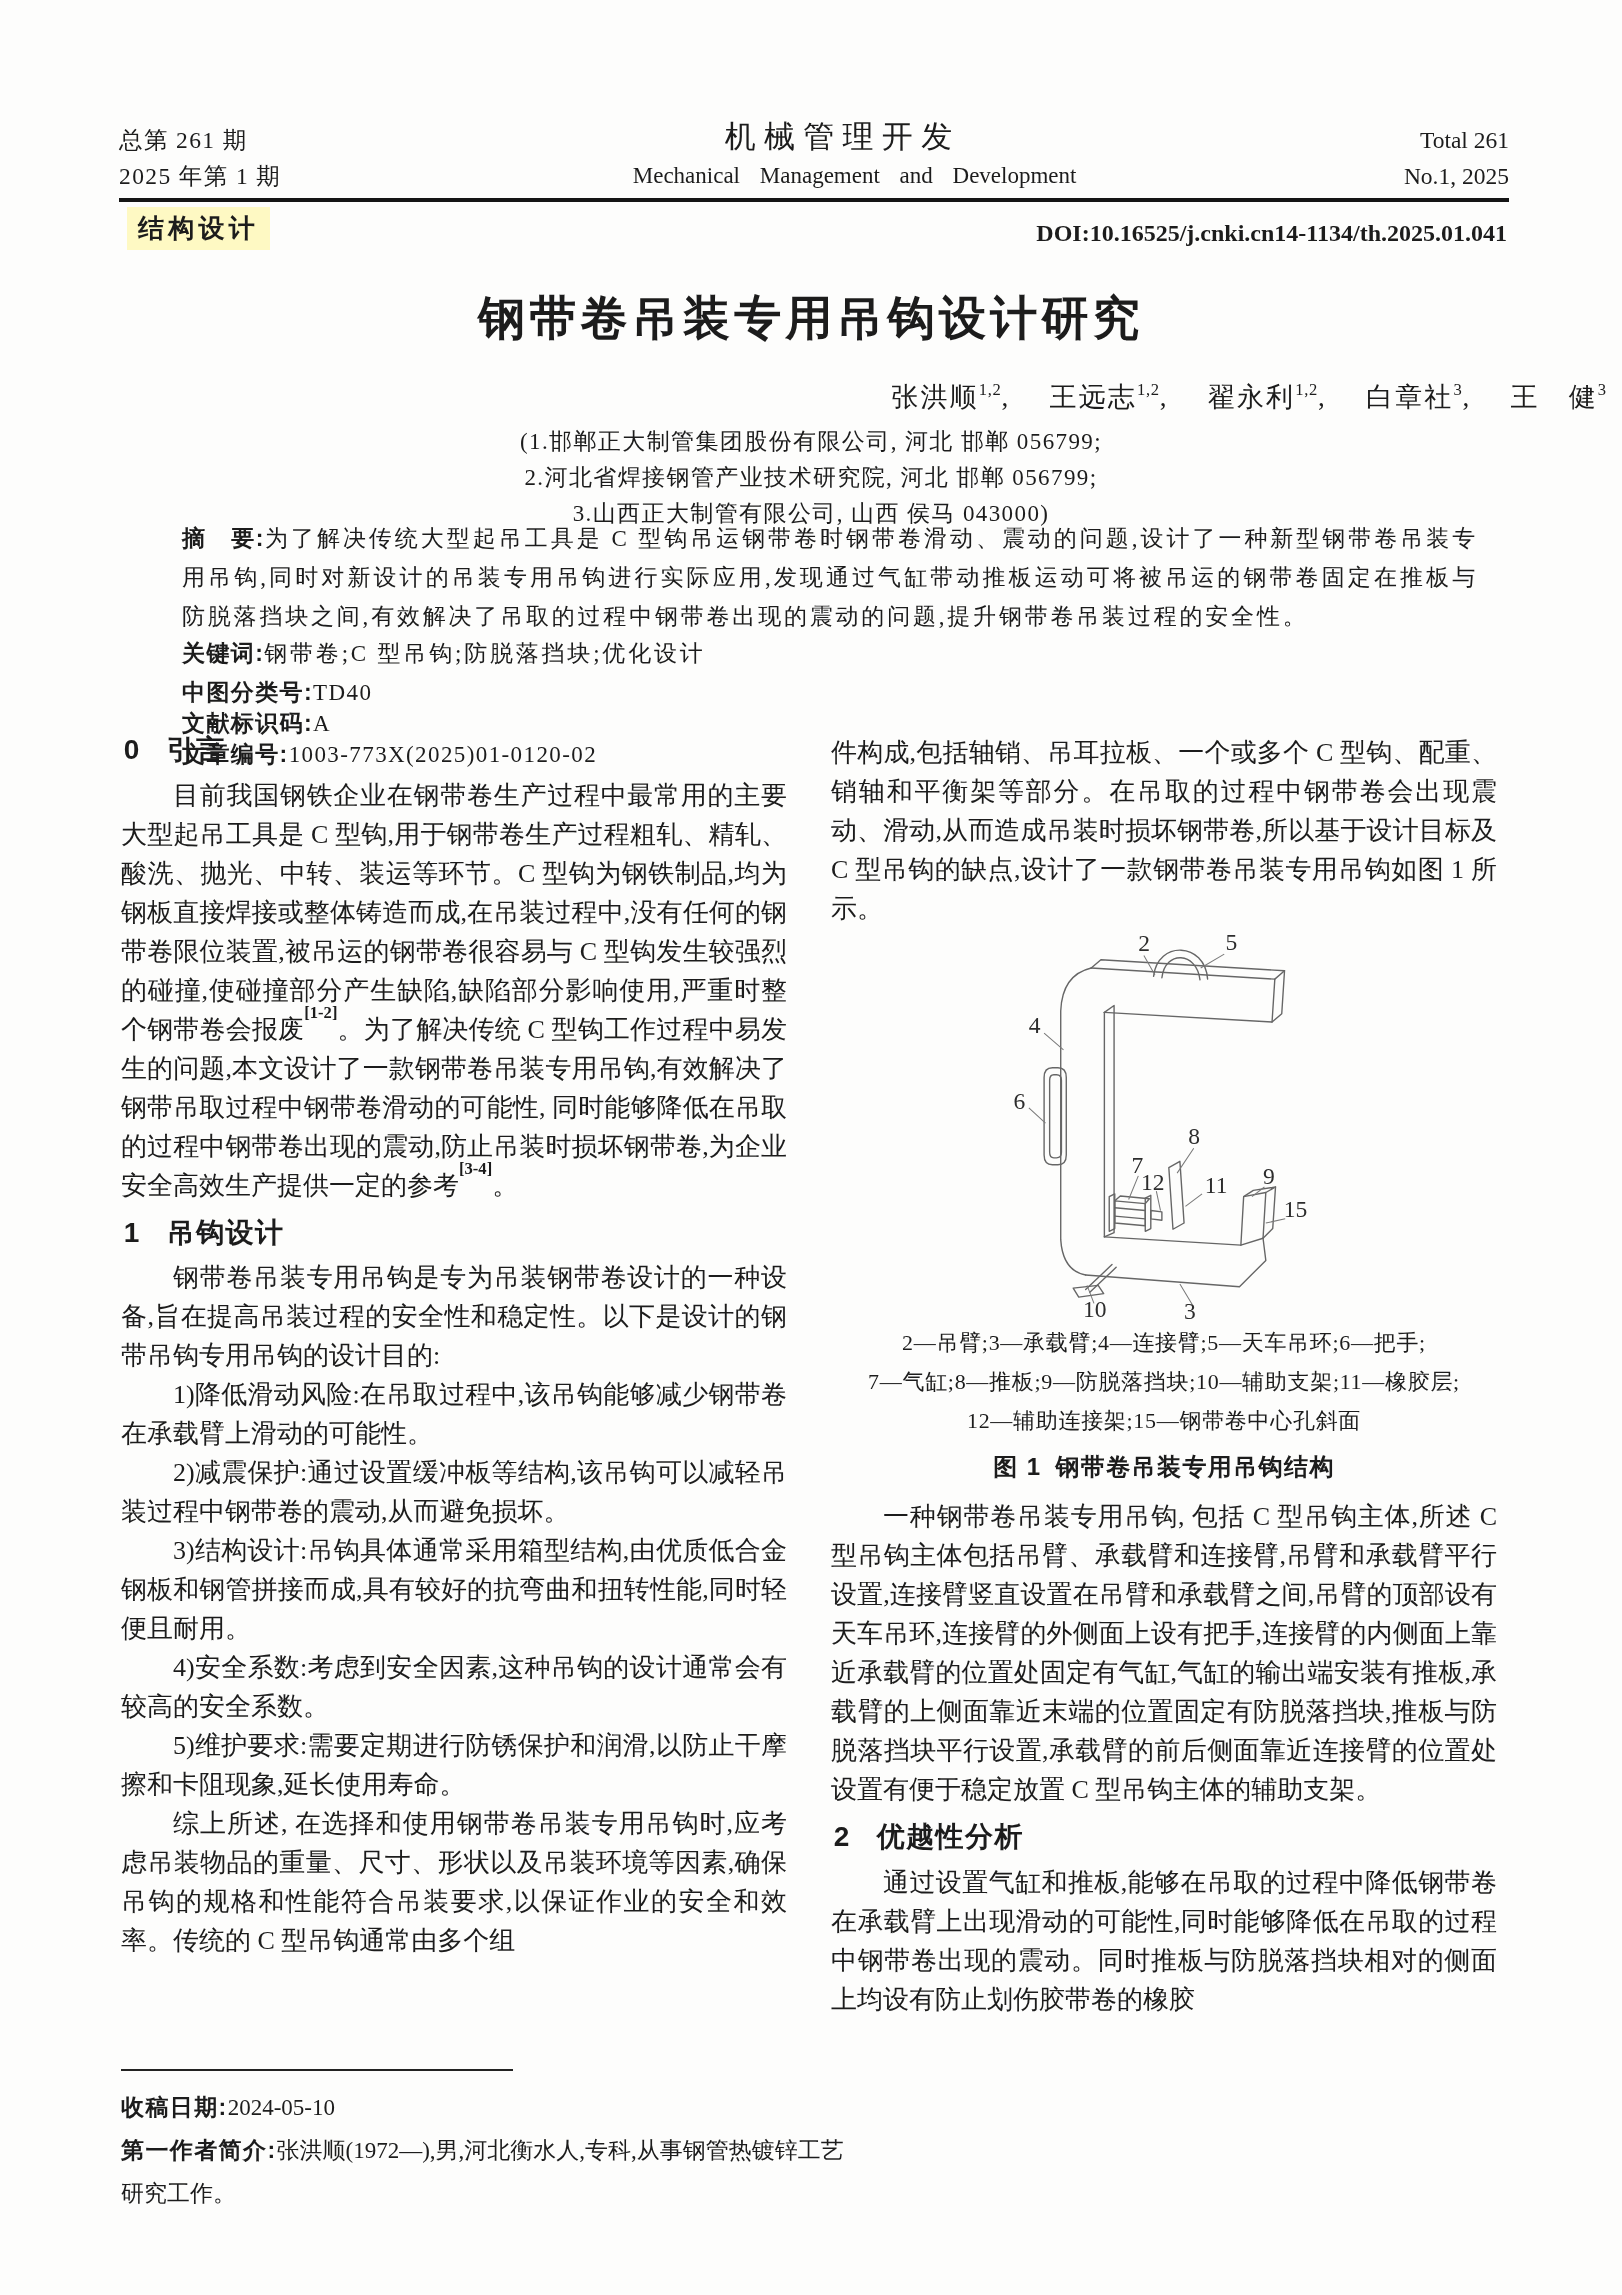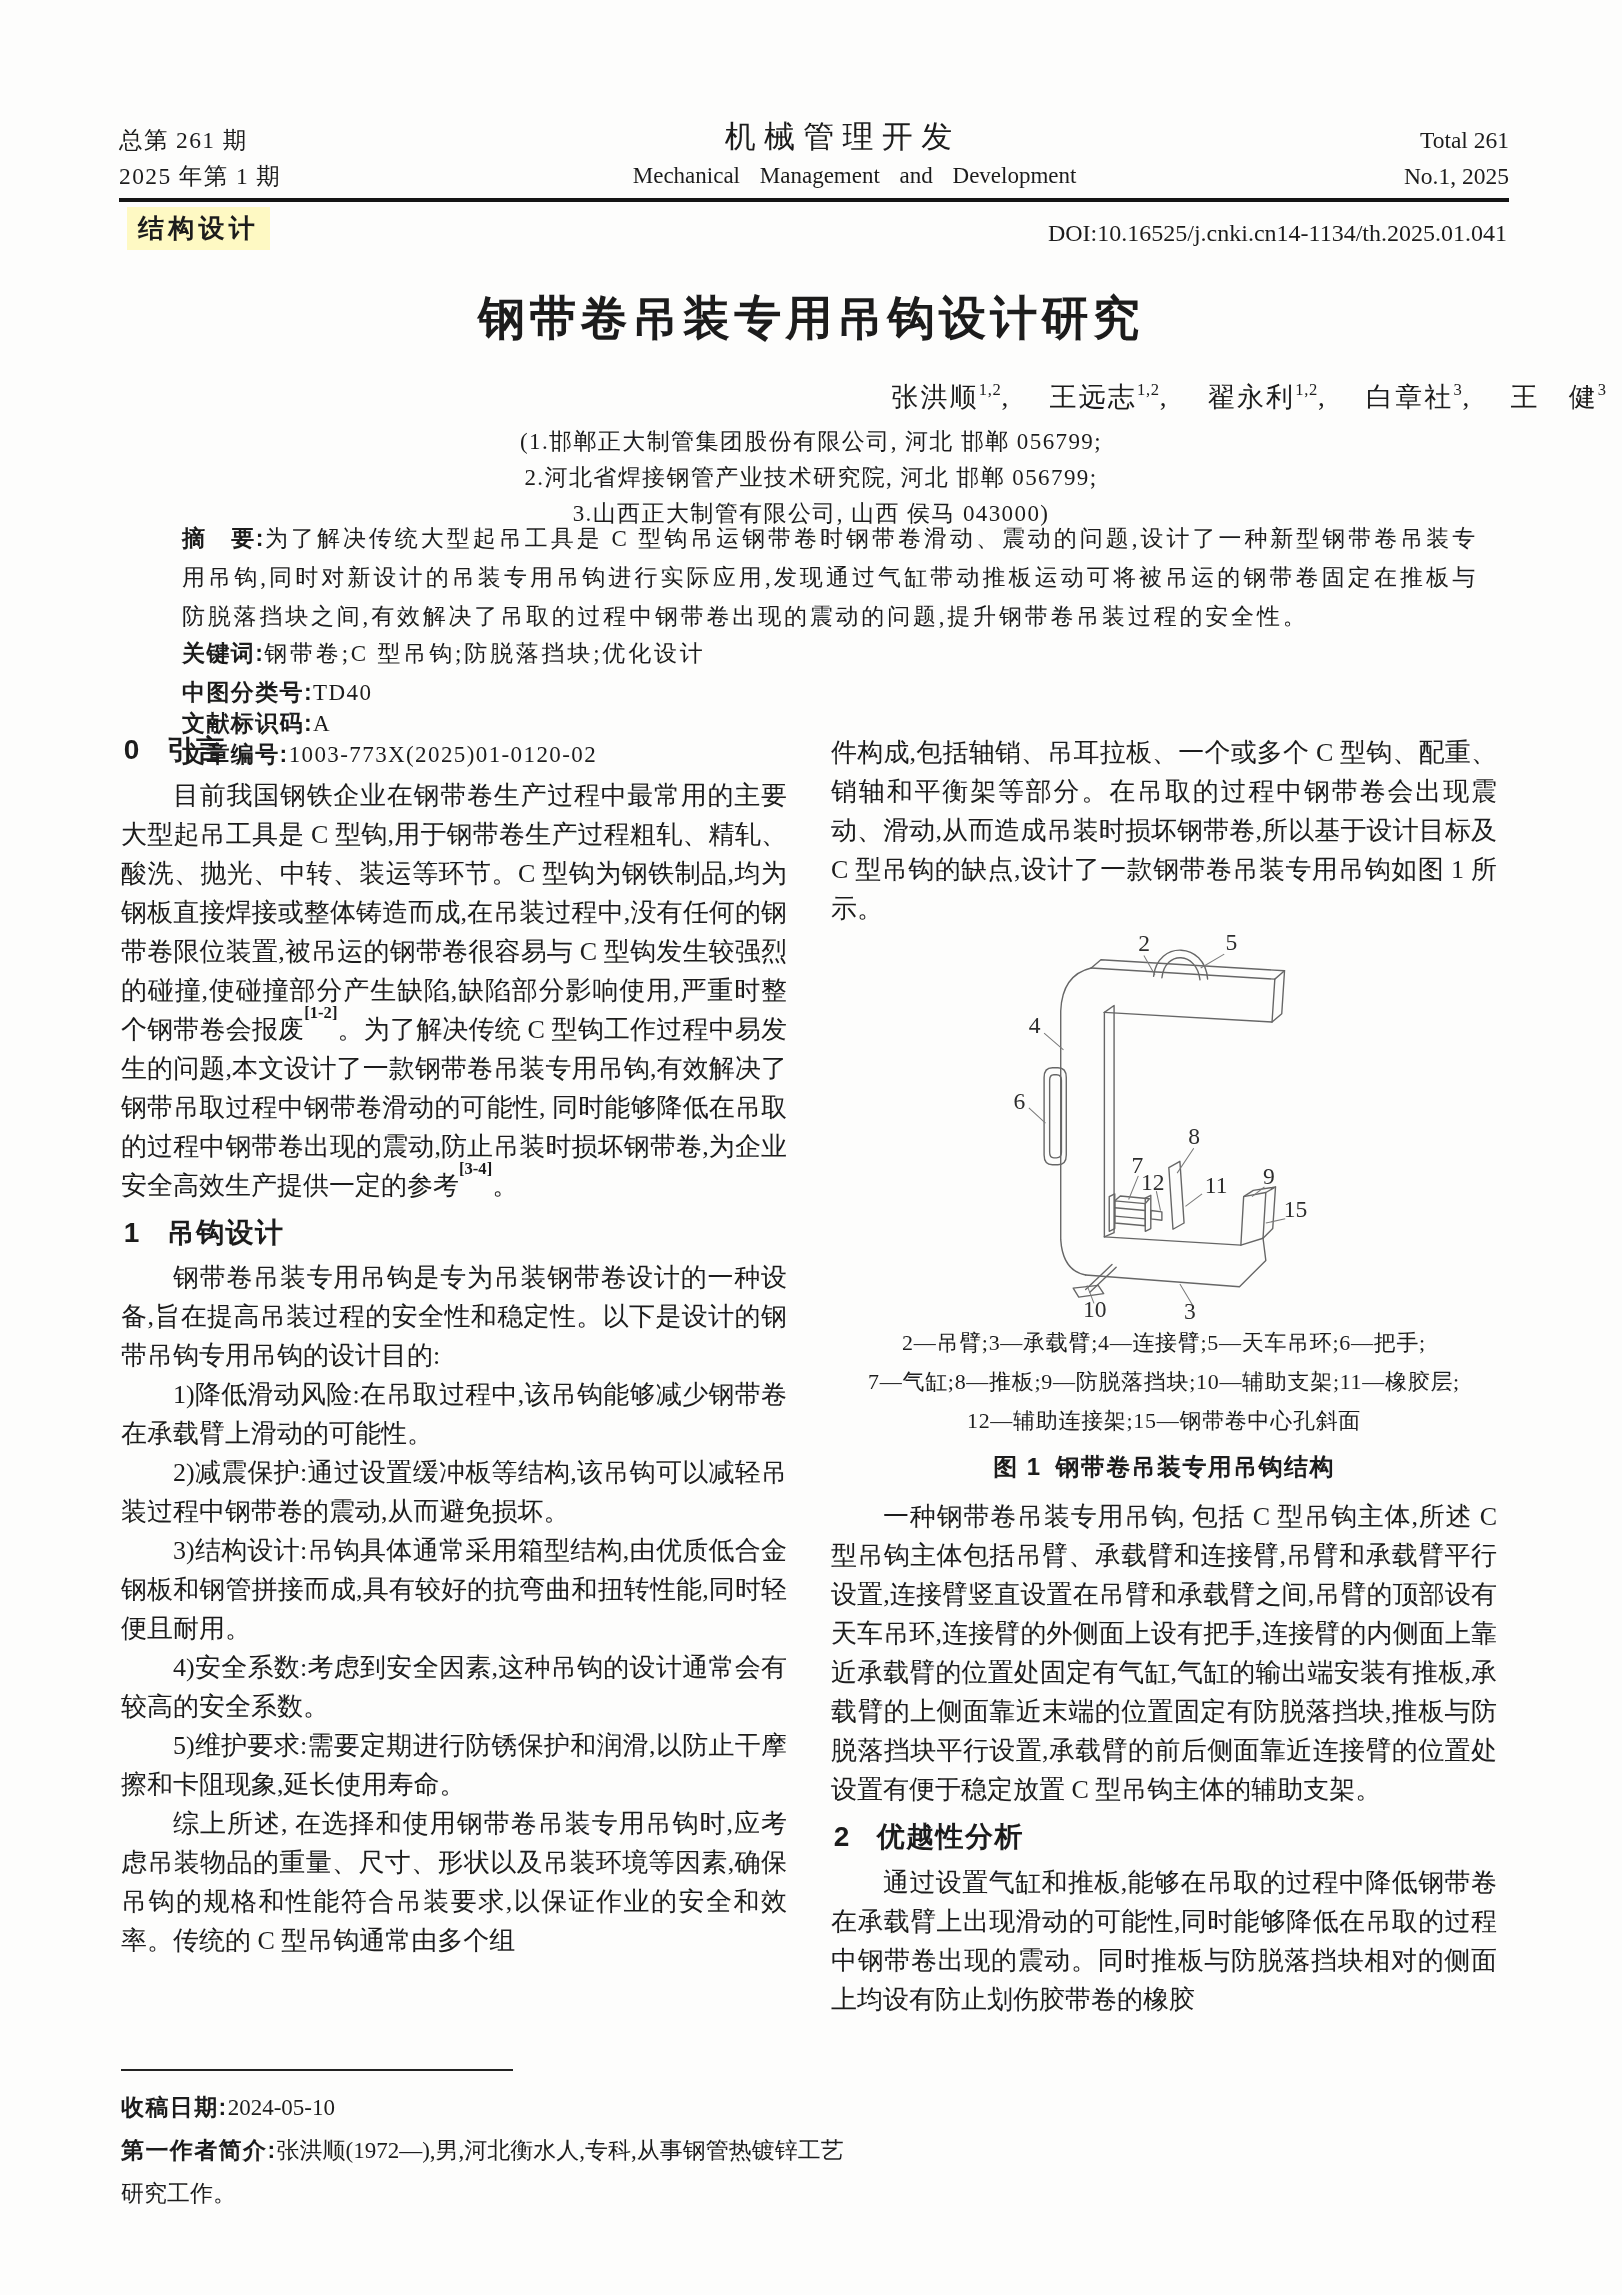--- a/index.html
+++ b/index.html
@@ -13,21 +13,21 @@
   .hdr{position:absolute;left:119px;top:118px;width:1390px;display:flex;justify-content:space-between;align-items:flex-end;font-size:23.5px;line-height:36px;}
   .hdr-left{text-align:left;letter-spacing:1.4px;}
   .hdr-center{text-align:center;}
   .jcn{font-size:31px;letter-spacing:8.3px;line-height:37px;}
   .jen{font-size:23px;word-spacing:14px;margin-top:2.8px;margin-left:24px;}
   .hdr-right{text-align:right;}
   .rule{position:absolute;left:119px;top:198px;width:1390px;height:3.5px;background:#151515;}
   .badge{position:absolute;left:127px;top:207px;width:143px;height:43px;background:#fef9c3;
          display:flex;align-items:center;justify-content:center;
          font-family:"Liberation Sans","DejaVu Sans",sans-serif;font-weight:bold;font-size:26px;letter-spacing:4.2px;}
-  .doi{position:absolute;right:115px;top:220px;font-weight:normal;font-size:24px;text-align:right;}
+  .doi{position:absolute;right:115px;top:220px;font-weight:bold;font-size:24px;text-align:right;}
 
   
   .title{position:absolute;left:0;top:287px;width:100%;margin:0;text-align:center;font-size:47px;font-weight:bold;letter-spacing:4.2px;}
   .authors{position:absolute;left:0;top:379px;width:100%;text-align:right;font-size:27px;letter-spacing:2.1px;}
   .authors .au{margin:0 15.2px;}
   .authors .asup{font-size:16.6px;position:relative;top:-11px;letter-spacing:0.7px;}
   .affils{position:absolute;left:0;top:424px;width:100%;text-align:center;font-size:23px;line-height:36px;letter-spacing:1.4px;}
 
   
   .abstract{position:absolute;left:182px;top:519px;width:1296px;font-size:23px;line-height:39px;letter-spacing:2.8px;text-align:justify;}

